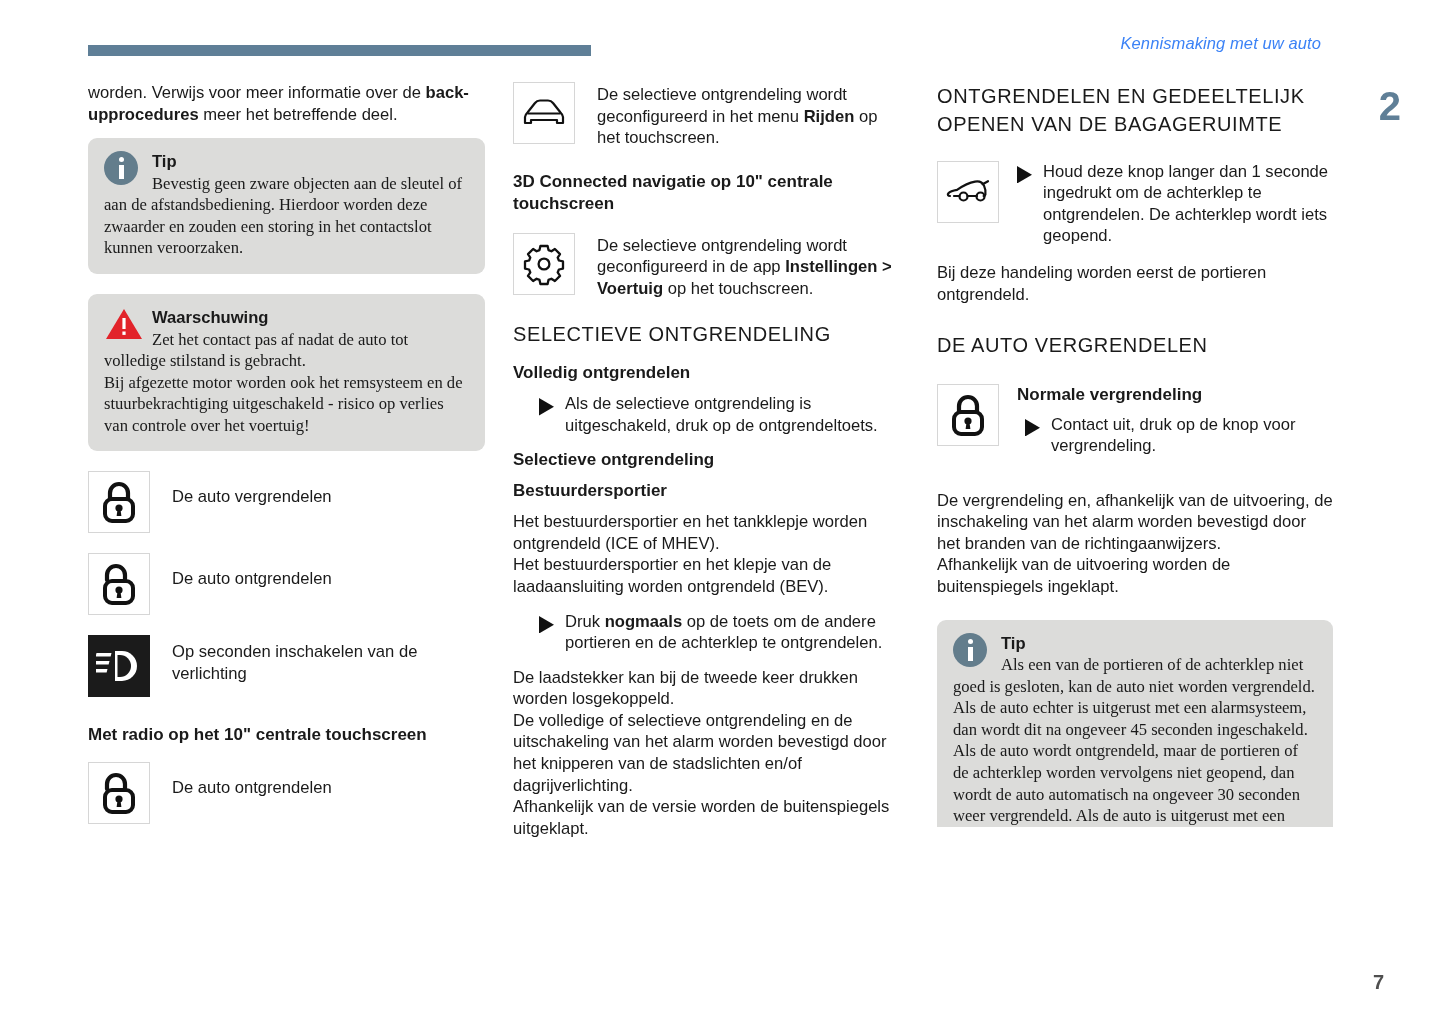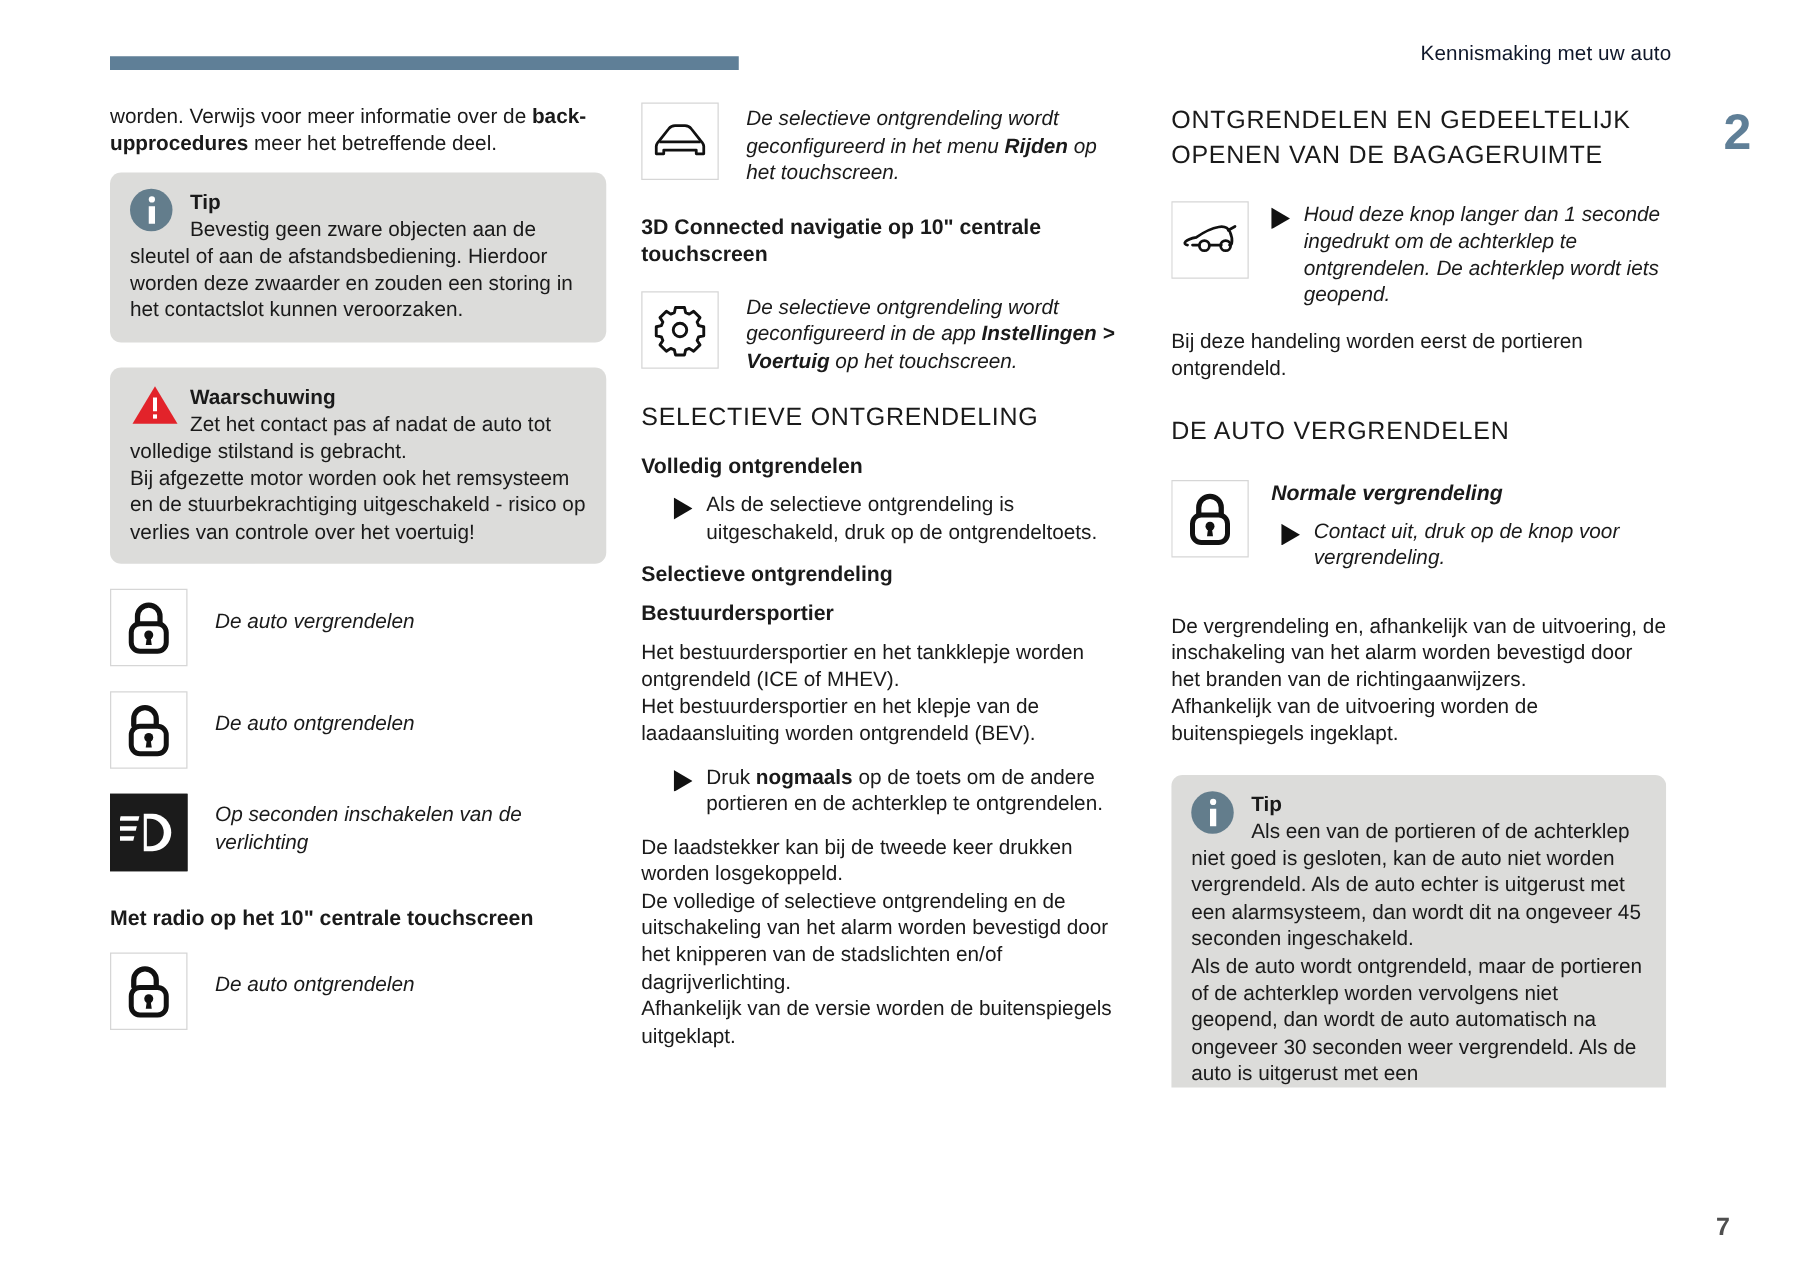--- a/index.html
+++ b/index.html
@@ -20,26 +20,27 @@
   #header-rule {
     position: absolute;
     left: 88px;
     top: 45px;
     width: 503px;
     height: 11px;
     background: #5f7f97;
   }
   #header-title {
     position: absolute;
-    right: 108px;
+    right: 124px;
     top: 34px;
     font-size: 16.5px;
-    color: #0f172a;
+    color: #3b82f6;
     letter-spacing: .1px;
     white-space: nowrap;
+    font-style: italic;
   }
   #chapter-number {
     position: absolute;
     right: 44px;
     top: 86px;
     font-size: 40px;
     font-weight: bold;
     color: #5f7f97;
     line-height: 1;
   }
@@ -95,21 +96,21 @@
   .callout .glyph {
     float: left;
     width: 44px;
     height: 36px;
     margin-right: 4px;
   }
   .callout .ctitle {
     font-weight: bold;
     display: inline;
   }
-  .callout .cbody { display: inline; }
+  .callout .cbody { display: inline; font-family: Liberation Serif, serif; }
   .callout-clip {
     border-bottom-left-radius: 0;
     border-bottom-right-radius: 0;
     margin-bottom: 0;
     max-height: 275px;
     overflow: hidden;
     padding-bottom: 0;
   }
   .info-circle {
     width: 34px; height: 34px;
@@ -157,21 +158,20 @@
   }
   .icon-box.dark {
     background: #1b1b1b;
     border-color: #1b1b1b;
   }
   .icon-row .icon-label {
     margin-left: 22px;
     padding-top: 15px;
     font-size: 16.6px;
     line-height: 1.30;
-    font-style: italic;
   }
   .icon-row.with-bullet .icon-label { padding-top: 4px; margin-left: 18px; }
 
   
   .bullet {
     display: flex;
     align-items: flex-start;
     margin-bottom: 13px;
   }
   .bullet .tri {

